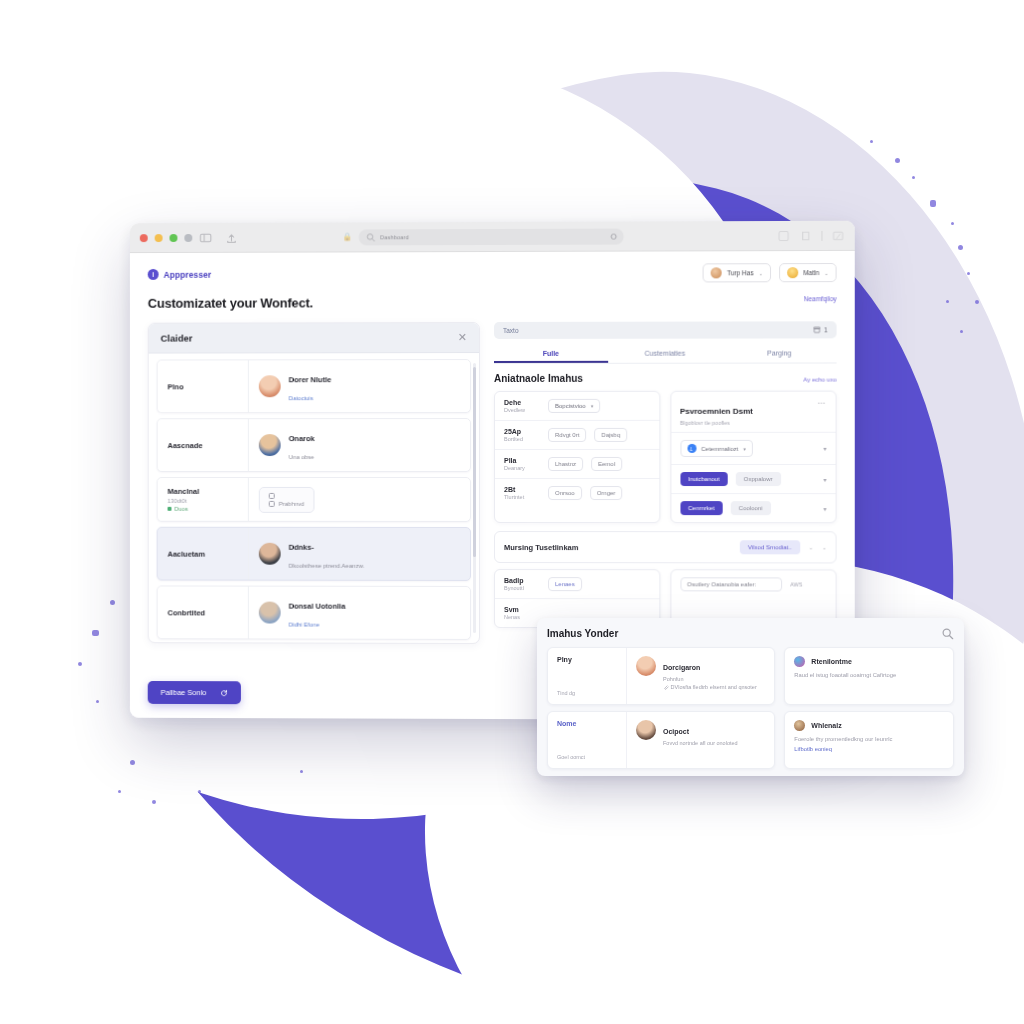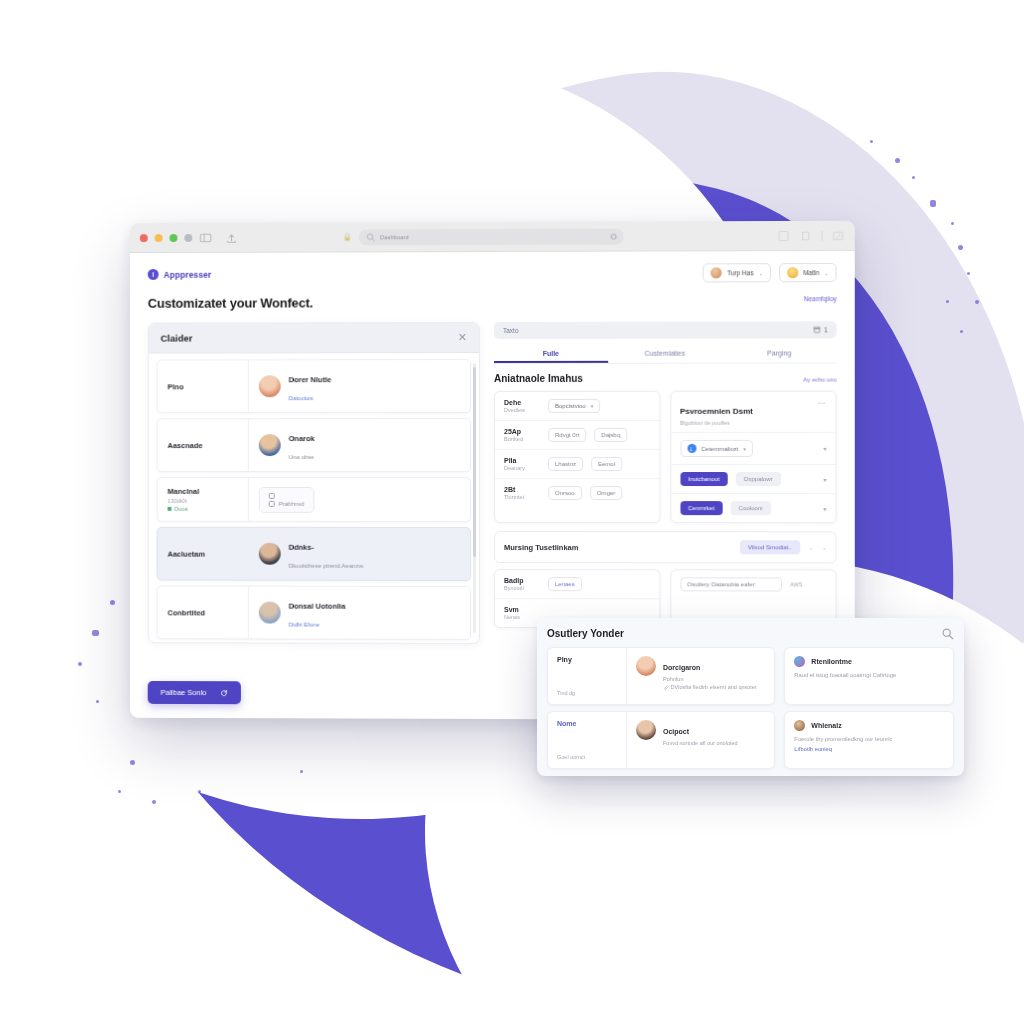--- a/index.html
+++ b/index.html
@@ -582,21 +582,21 @@
             <path d="M13 8a5 5 0 1 1-1.6-3.6" fill="none" stroke="#fff" stroke-width="1.7" stroke-linecap="round"></path>
             <path d="M13 2.6V6h-3.4" fill="none" stroke="#fff" stroke-width="1.7" stroke-linecap="round" stroke-linejoin="round"></path>
           </svg>
       </div>
 
     </div>
   </div>
 
   <div class="overlay">
     <div class="ov-head">
-      <span class="ov-title">Osutlery Yonder</span>
+      <span class="ov-title">Imahus Yonder</span>
       <svg class="search-ico" style="width:13px;height:13px" viewBox="0 0 16 16">
           <circle cx="7" cy="7" r="4.4" fill="none" stroke="#63636e" stroke-width="1.5"></circle>
           <line x1="10.4" y1="10.4" x2="14.4" y2="14.4" stroke="#63636e" stroke-width="1.5" stroke-linecap="round"></line>
         </svg>
     </div>
 
     <div class="ov-body">
 
       <div class="ov-left">
         <div class="ov-card">

